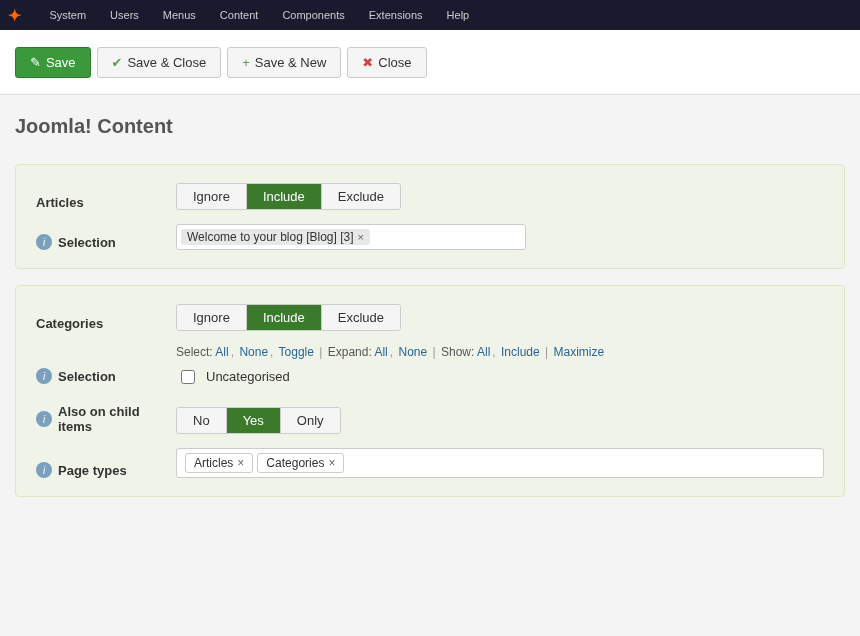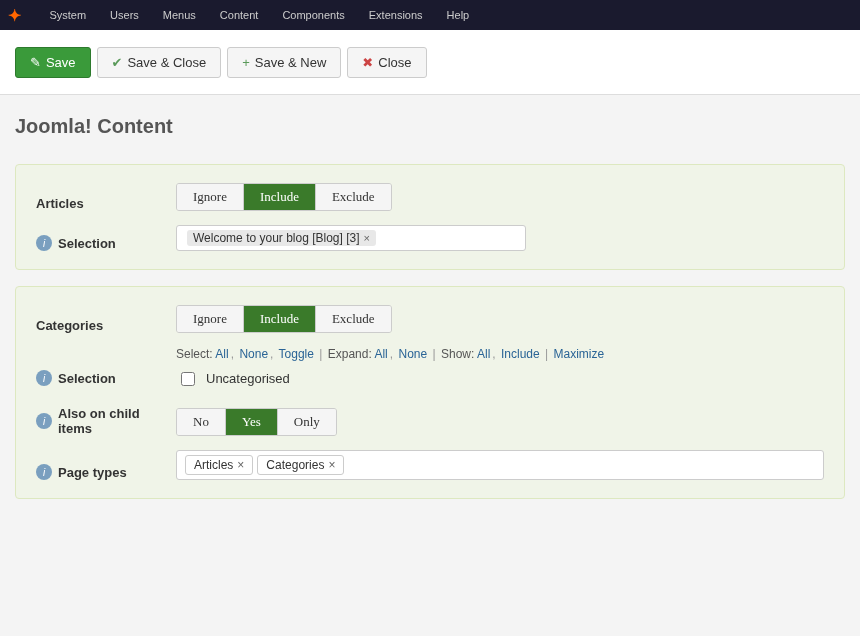--- a/index.html
+++ b/index.html
@@ -139,38 +139,37 @@
       overflow: hidden;
     }
     .btn-group .grp-btn {
       padding: 5px 16px;
       font-size: 13px;
       cursor: pointer;
       border: none;
       background: #f5f5f5;
       color: #333;
       border-right: 1px solid #ccc;
-      font-family: Liberation Serif, serif;
     }
     .btn-group .grp-btn:last-child { border-right: none; }
     .btn-group .grp-btn.active {
       background: #3a7a2a;
       color: #fff;
     }
 
     
     .tag-input {
       display: flex;
       align-items: center;
       flex-wrap: wrap;
       gap: 4px;
       border: 1px solid #ccc;
       background: #fff;
       border-radius: 3px;
-      padding: 4px 10px;
+      padding: 4px 4px;
       min-width: 300px;
       max-width: 350px;
     }
     .tag {
       display: inline-flex;
       align-items: center;
       gap: 4px;
       background: #e8e8e8;
       border-radius: 3px;
       padding: 1px 6px;

